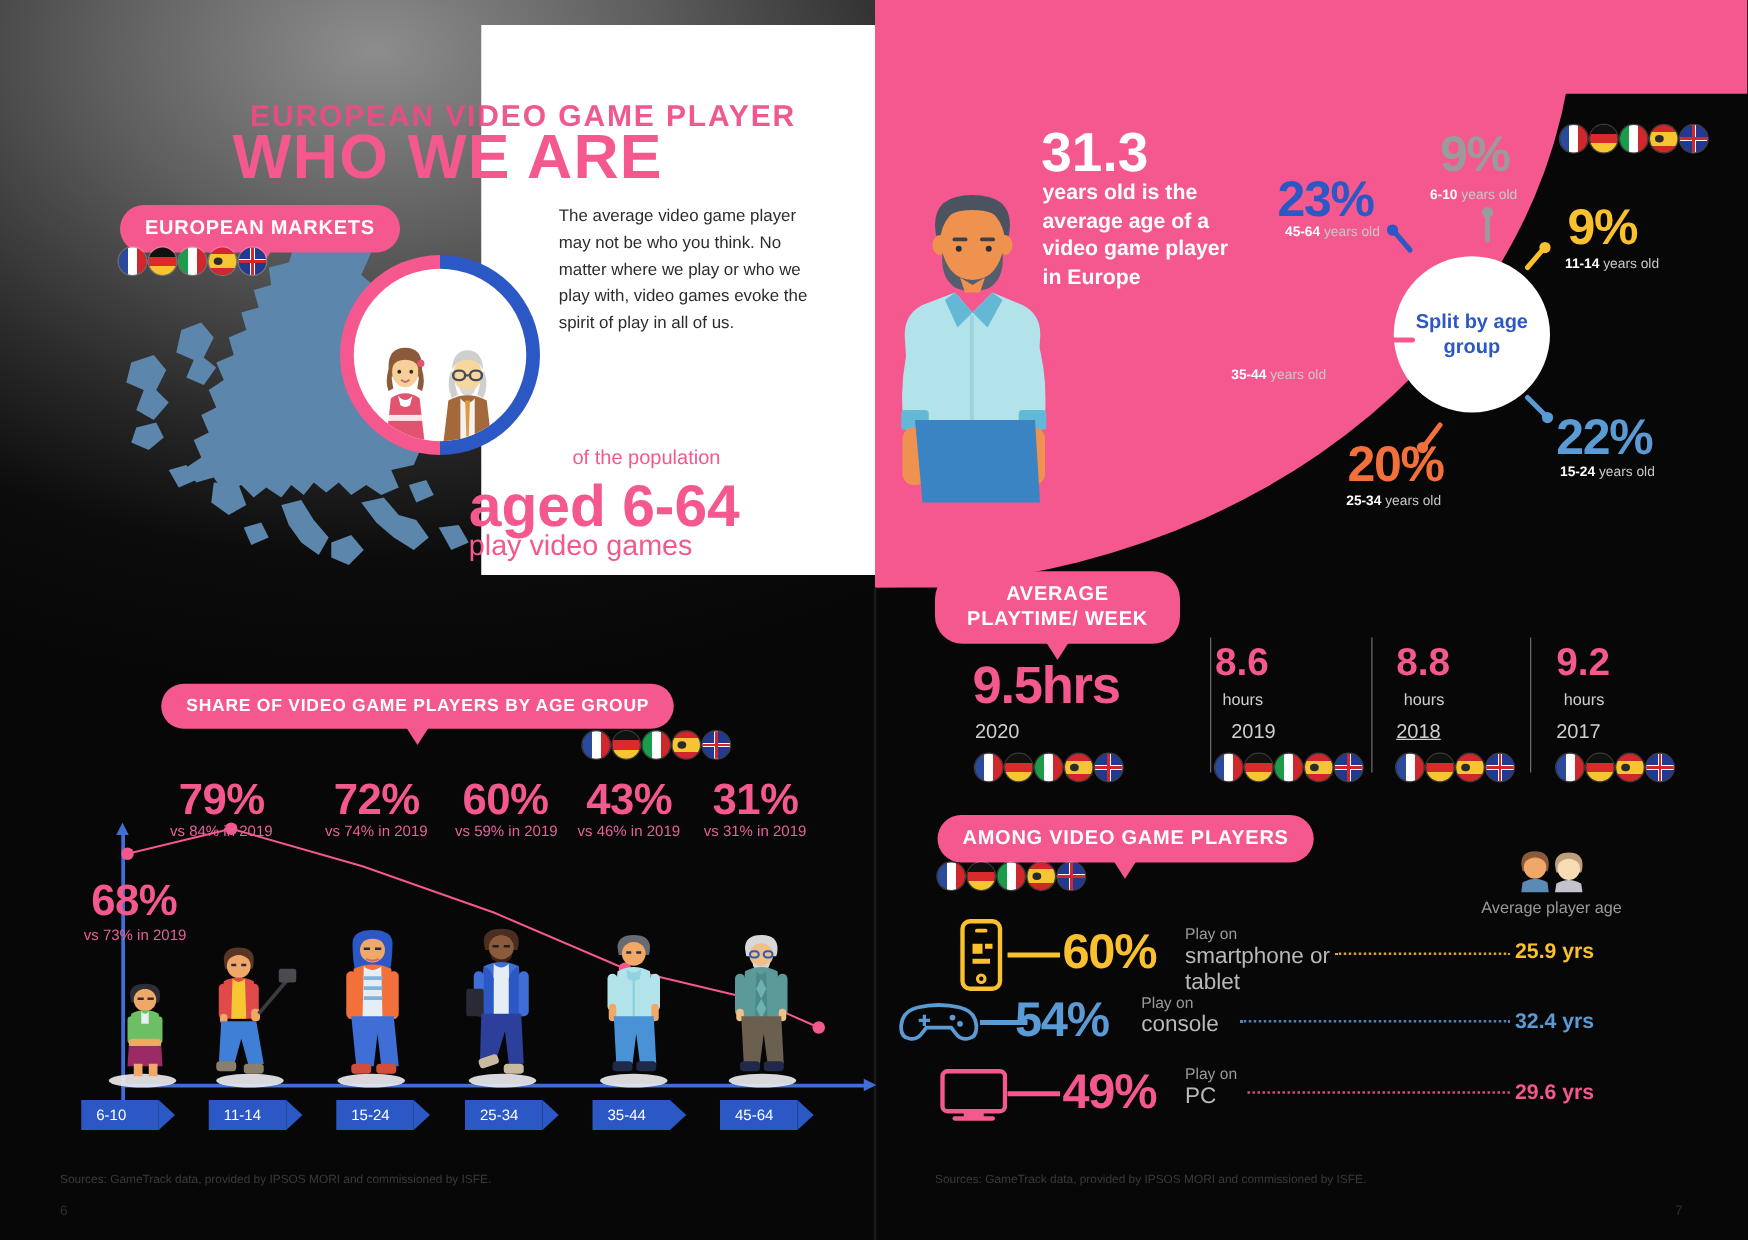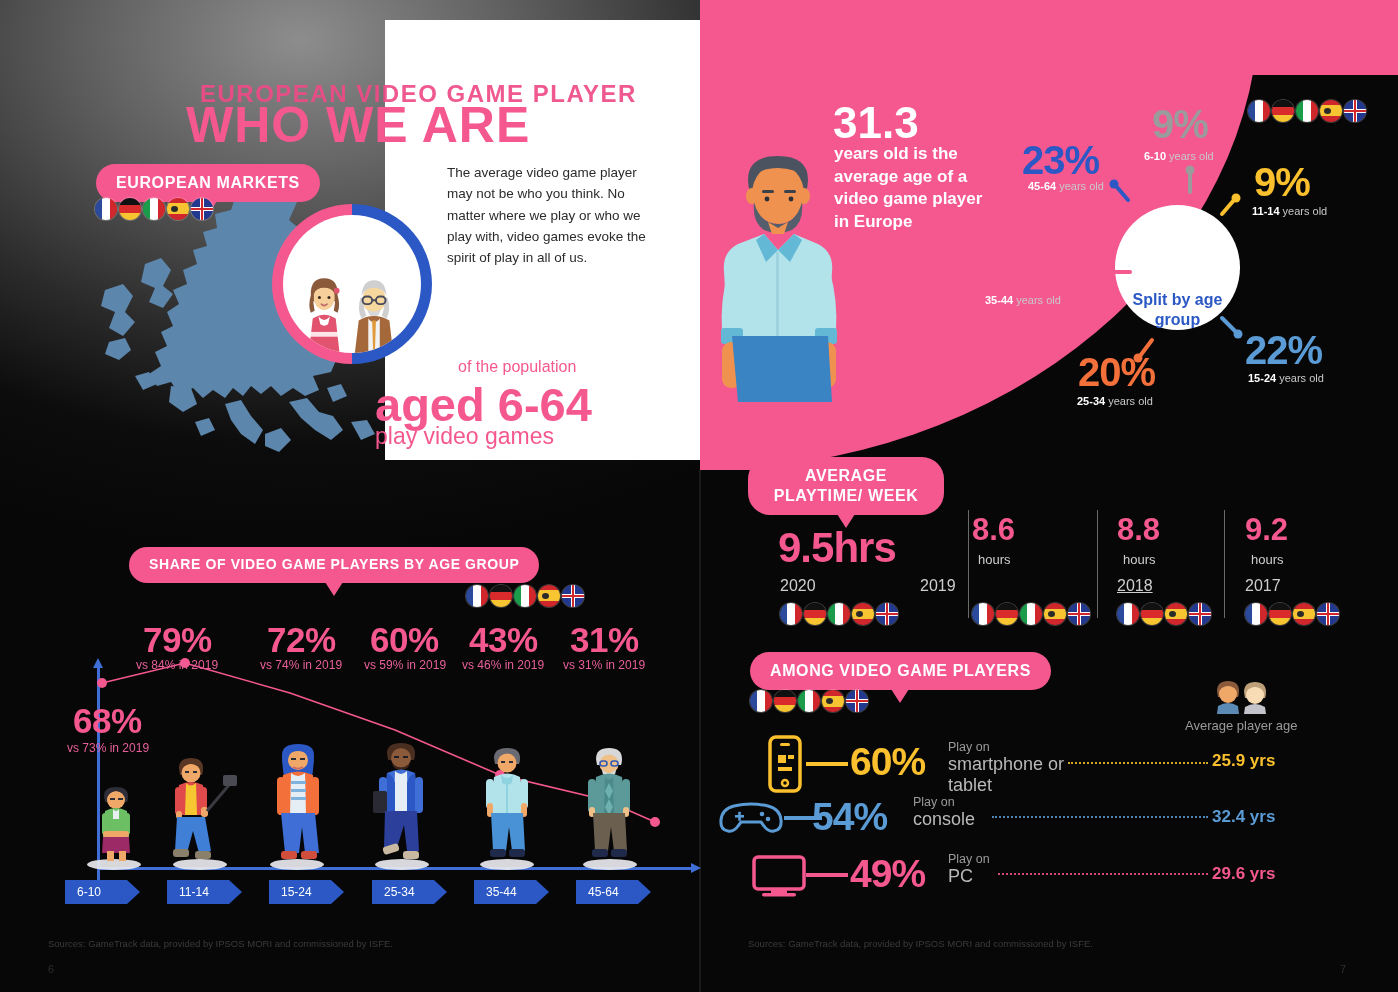--- a/index.html
+++ b/index.html
@@ -125,21 +125,21 @@
   
   .man { position:absolute; left:712px; top:140px; width:135px; height:265px; }
 
   
   .n313 { position:absolute; left:833px; top:98px; font-size:44px; font-weight:bold; color:#fff; letter-spacing:0px; }
   .n313sub { position:absolute; left:834px; top:143px; font-size:17px; font-weight:bold; color:#fff; line-height:1.33; }
 
   
   .splitcircle {
     position:absolute; left:1115px; top:205px; width:125px; height:125px;
-    border-radius:50%; background:#fff; display:flex; align-items:flex-end;
+    border-radius:50%; background:#fff; display:flex; align-items:center;
     justify-content:center; text-align:center;
     color:var(--blue); font-size:16px; font-weight:bold; line-height:1.25;
   }
   .agpct { position:absolute; font-size:40px; font-weight:bold; letter-spacing:-1px; }
   .aglab { position:absolute; font-size:11px; color:#c9c9c9; }
   .aglab b{ color:#ffffff; }
 
   
   .chart-wrap { position:absolute; left:45px; top:545px; width:655px; height:370px; }
   .axis-y { position:absolute; left:52px; top:122px; width:2.5px; height:222px; background:var(--blue-mid); }
@@ -548,21 +548,21 @@
     <span class="flag f-fr"></span>
     <span class="flag f-de"></span>
     <span class="flag f-it"></span>
     <span class="flag f-es"></span>
     <span class="flag f-uk"></span>
   </div>
 
   <div class="pt-div" style="left:968px; top:510px; height:108px;"></div>
   <div class="pt-num" style="left:972px; top:512px;">8.6</div>
   <div class="pt-hours" style="left:978px; top:552px;">hours</div>
-  <div class="pt-year" style="left:920px; top:577px;">2019</div>
+  <div class="pt-year" style="left:985px; top:577px;">2019</div>
   <div class="flags" style="left:972px; top:603px;">
     <span class="flag f-fr"></span>
     <span class="flag f-de"></span>
     <span class="flag f-it"></span>
     <span class="flag f-es"></span>
     <span class="flag f-uk"></span>
   </div>
 
   <div class="pt-div" style="left:1097px; top:510px; height:108px;"></div>
   <div class="pt-num" style="left:1117px; top:512px;">8.8</div>

